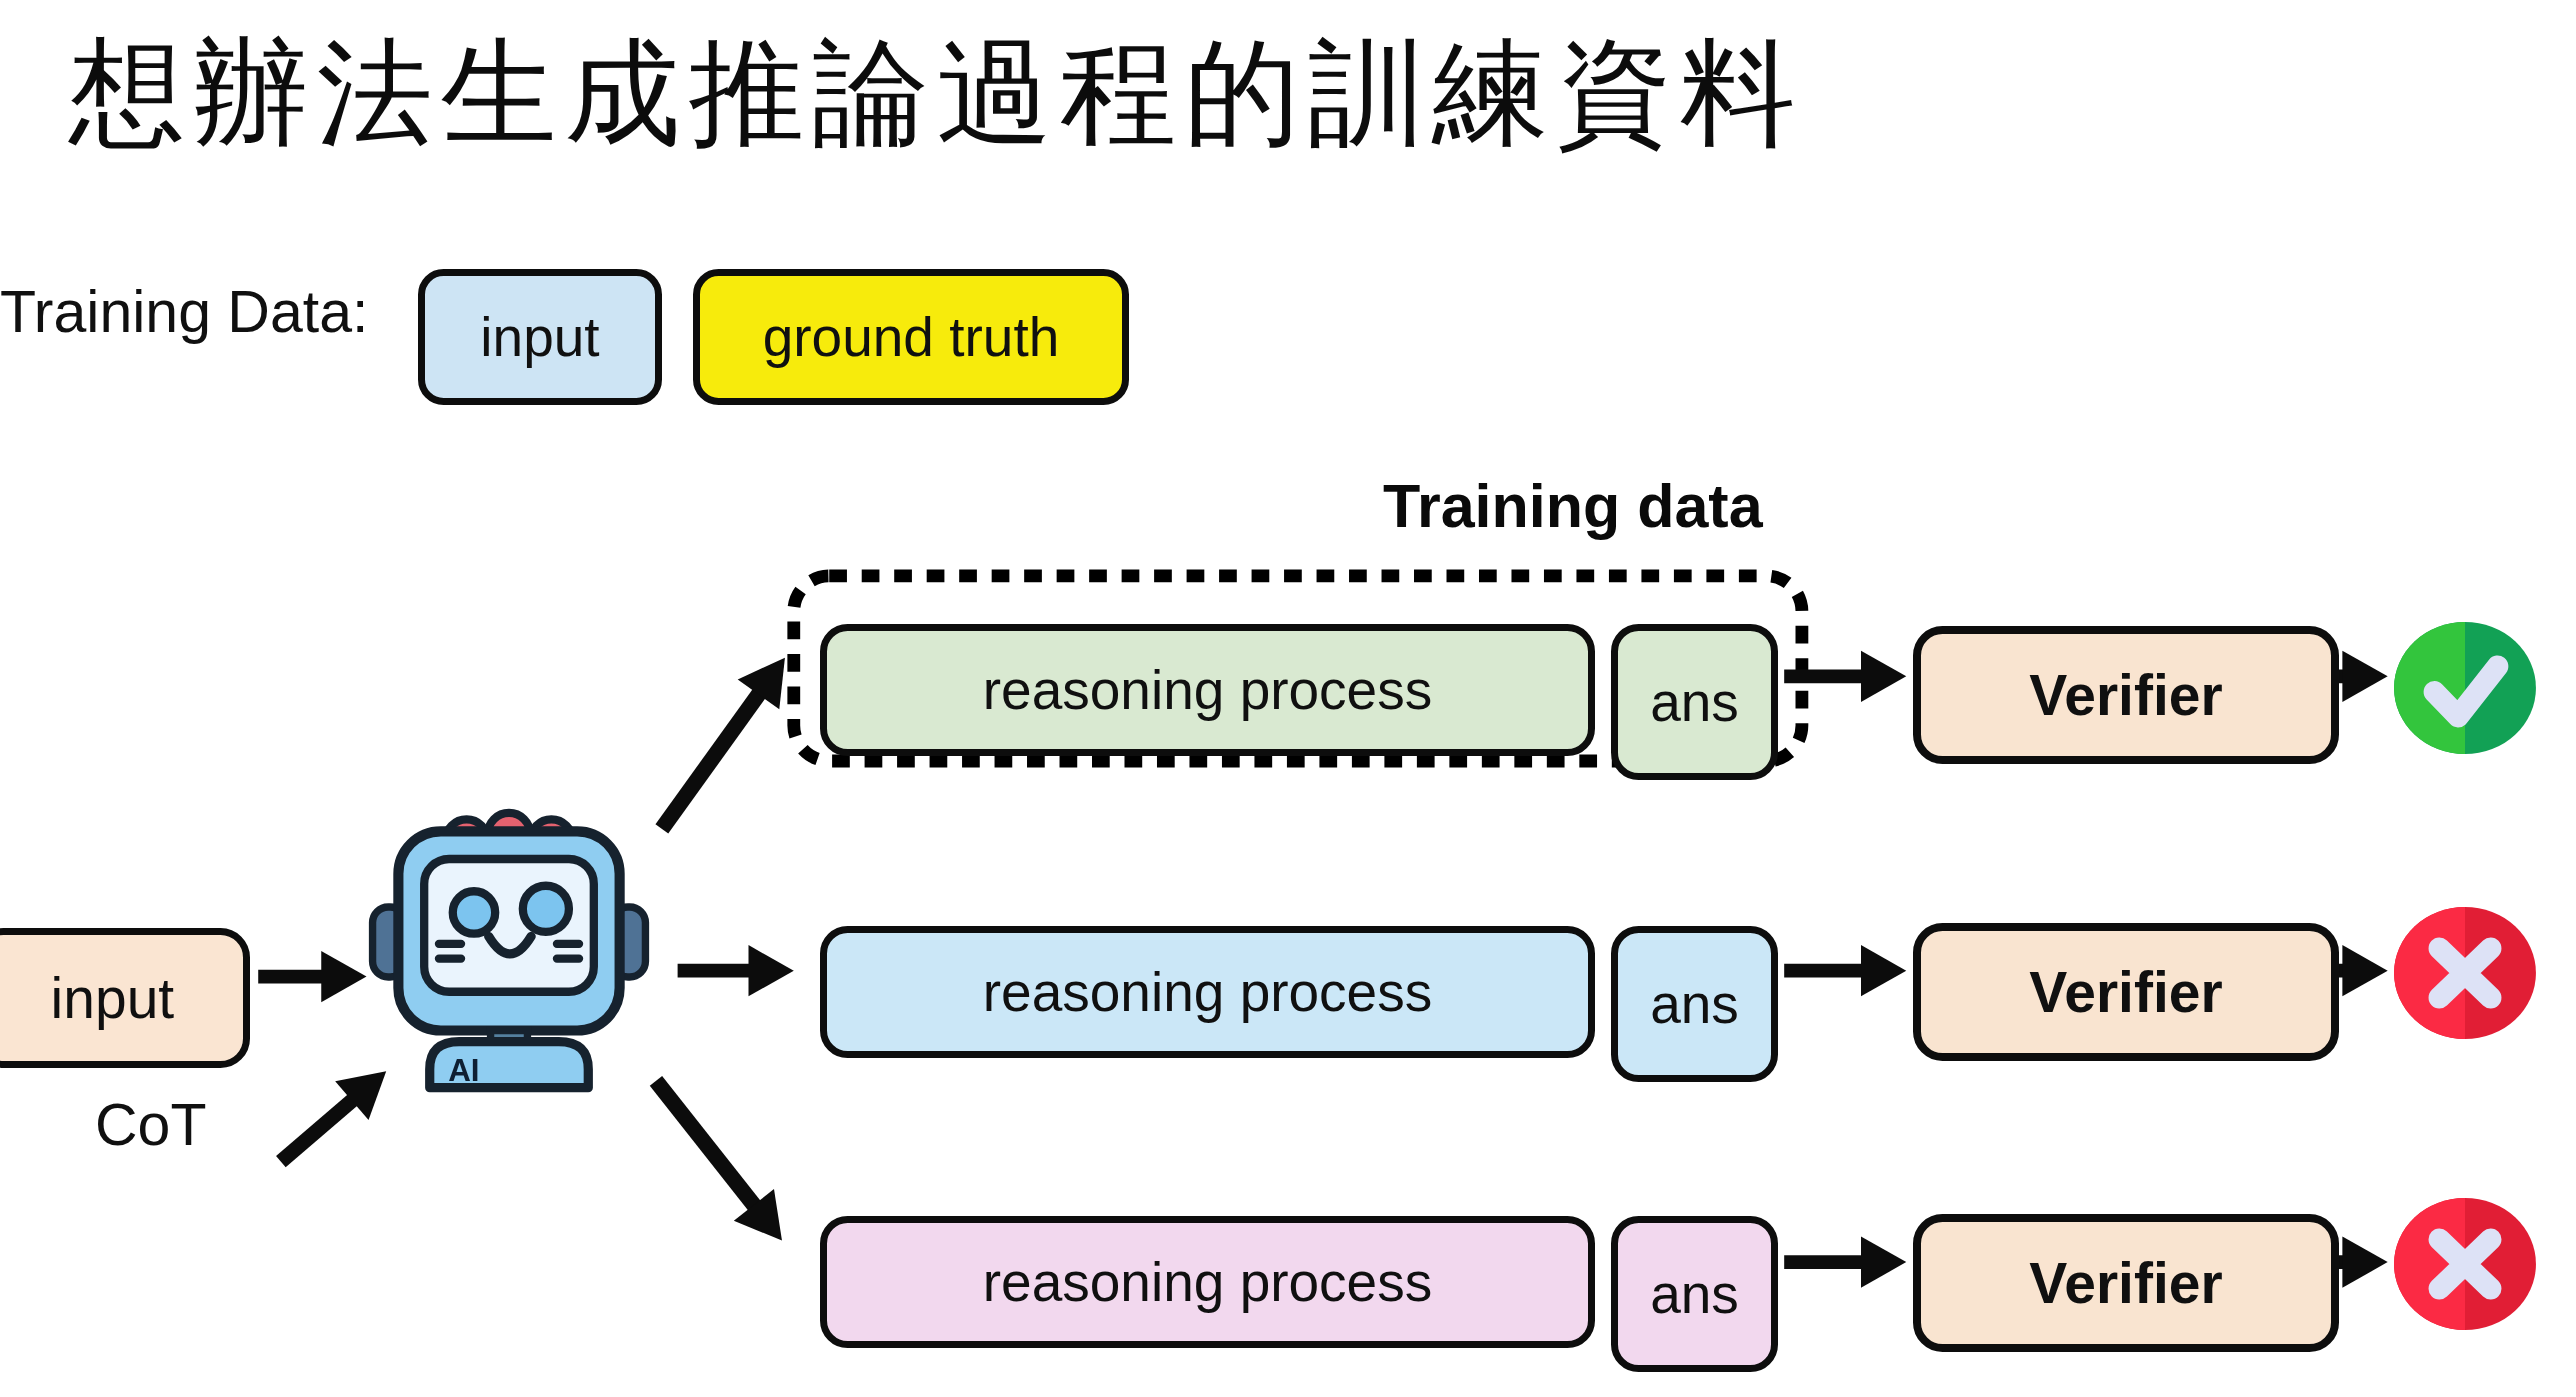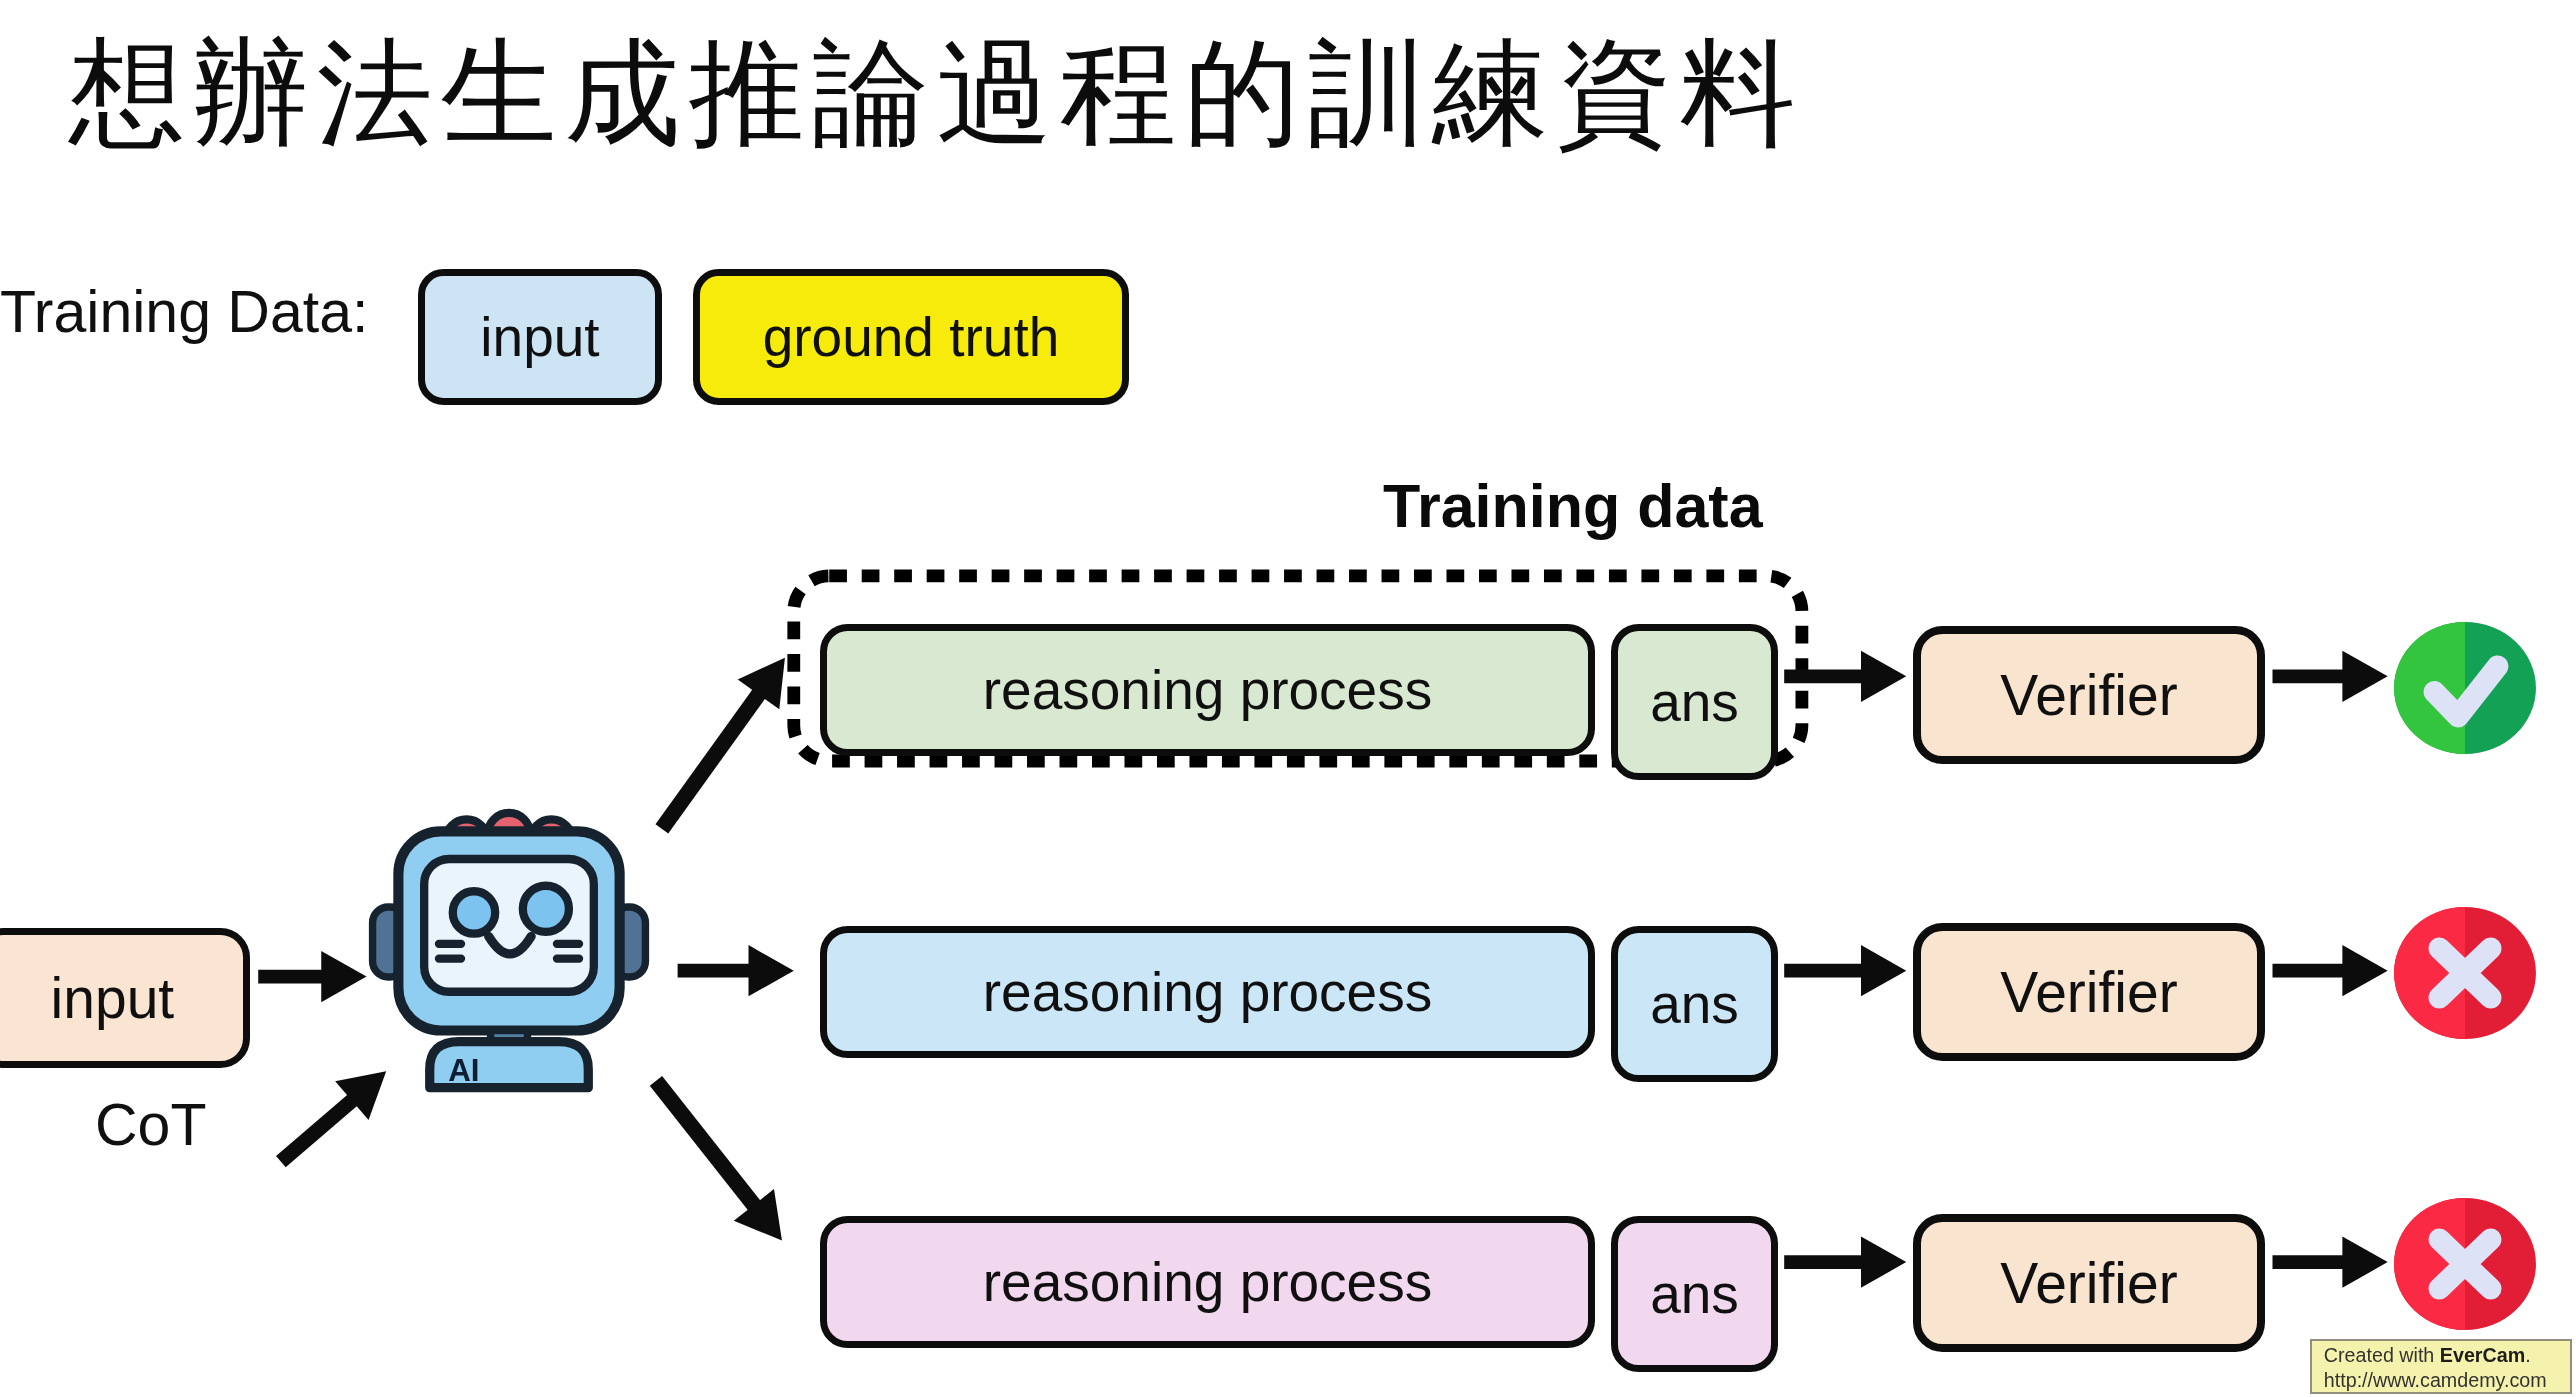--- a/index.html
+++ b/index.html
@@ -36,21 +36,21 @@
   }
   .legend-input{left:418px;top:248px;width:244px;height:136px;background:var(--input_top_fill);border-radius:25.6px;}
   .legend-gt{left:693px;top:248px;width:436px;height:136px;background:var(--ground_truth_fill);border-radius:25.6px;}
   .caption{
     left:1383px;top:471px;
     font-size:61px;font-weight:bold;
     white-space:nowrap;color:#0a0a0a;
   }
   .reasoning{left:820px;width:775px;height:132px;}
   .ans{left:1611px;width:167px;height:156px;}
-  .verifier{left:1913px;width:352px;height:138px;border-width:8.9px;border-radius:29.5px;font-size:57px;}
+  .verifier{left:1913px;width:426px;height:138px;border-width:8.9px;border-radius:29.5px;font-size:57px;font-weight:bold;}
   .row1{background:var(--row1_fill);}
   .row2{background:var(--row2_fill);}
   .row3{background:var(--row3_fill);}
   .verif{background:var(--verifier_fill);}
   .input-left{
     left:-25.6px;top:907px;width:276px;height:140px;
     background:var(--input_left_fill);
     border-radius:29.5px;font-size:57px;
   }
   .cot{
@@ -213,19 +213,15 @@
     <path d="M74 156 H98 M74 172 H98 M202 156 H226 M202 172 H226" stroke="#16222e" stroke-width="9" stroke-linecap="round"></path>
 
     <path d="M128 148 Q151 186 174 148" fill="none" stroke="#16222e" stroke-width="10" stroke-linecap="round"></path>
 
     <path d="M130 250 L170 250 L170 268 A20 18 0 0 1 130 268 Z" fill="#54809f" stroke="#16222e" stroke-width="8"></path>
 
     <path d="M64 312 L64 292 Q64 262 96 262 L204 262 Q236 262 236 292 L236 312 Z" fill="#8fcdf1" stroke="#16222e" stroke-width="10" stroke-linejoin="round"></path>
     <text x="84" y="305" font-family="Liberation Sans, sans-serif" font-size="34" font-weight="bold" fill="#0e1f33">AI</text>
   </svg>
 
-  <div class="abs watermark">
-    <div><span>Created with </span><b>EverCam</b><span>.</span></div>
-    <div>http://www.camdemy.com</div>
-  </div>
 
 </div>
 
 
 </body></html>

